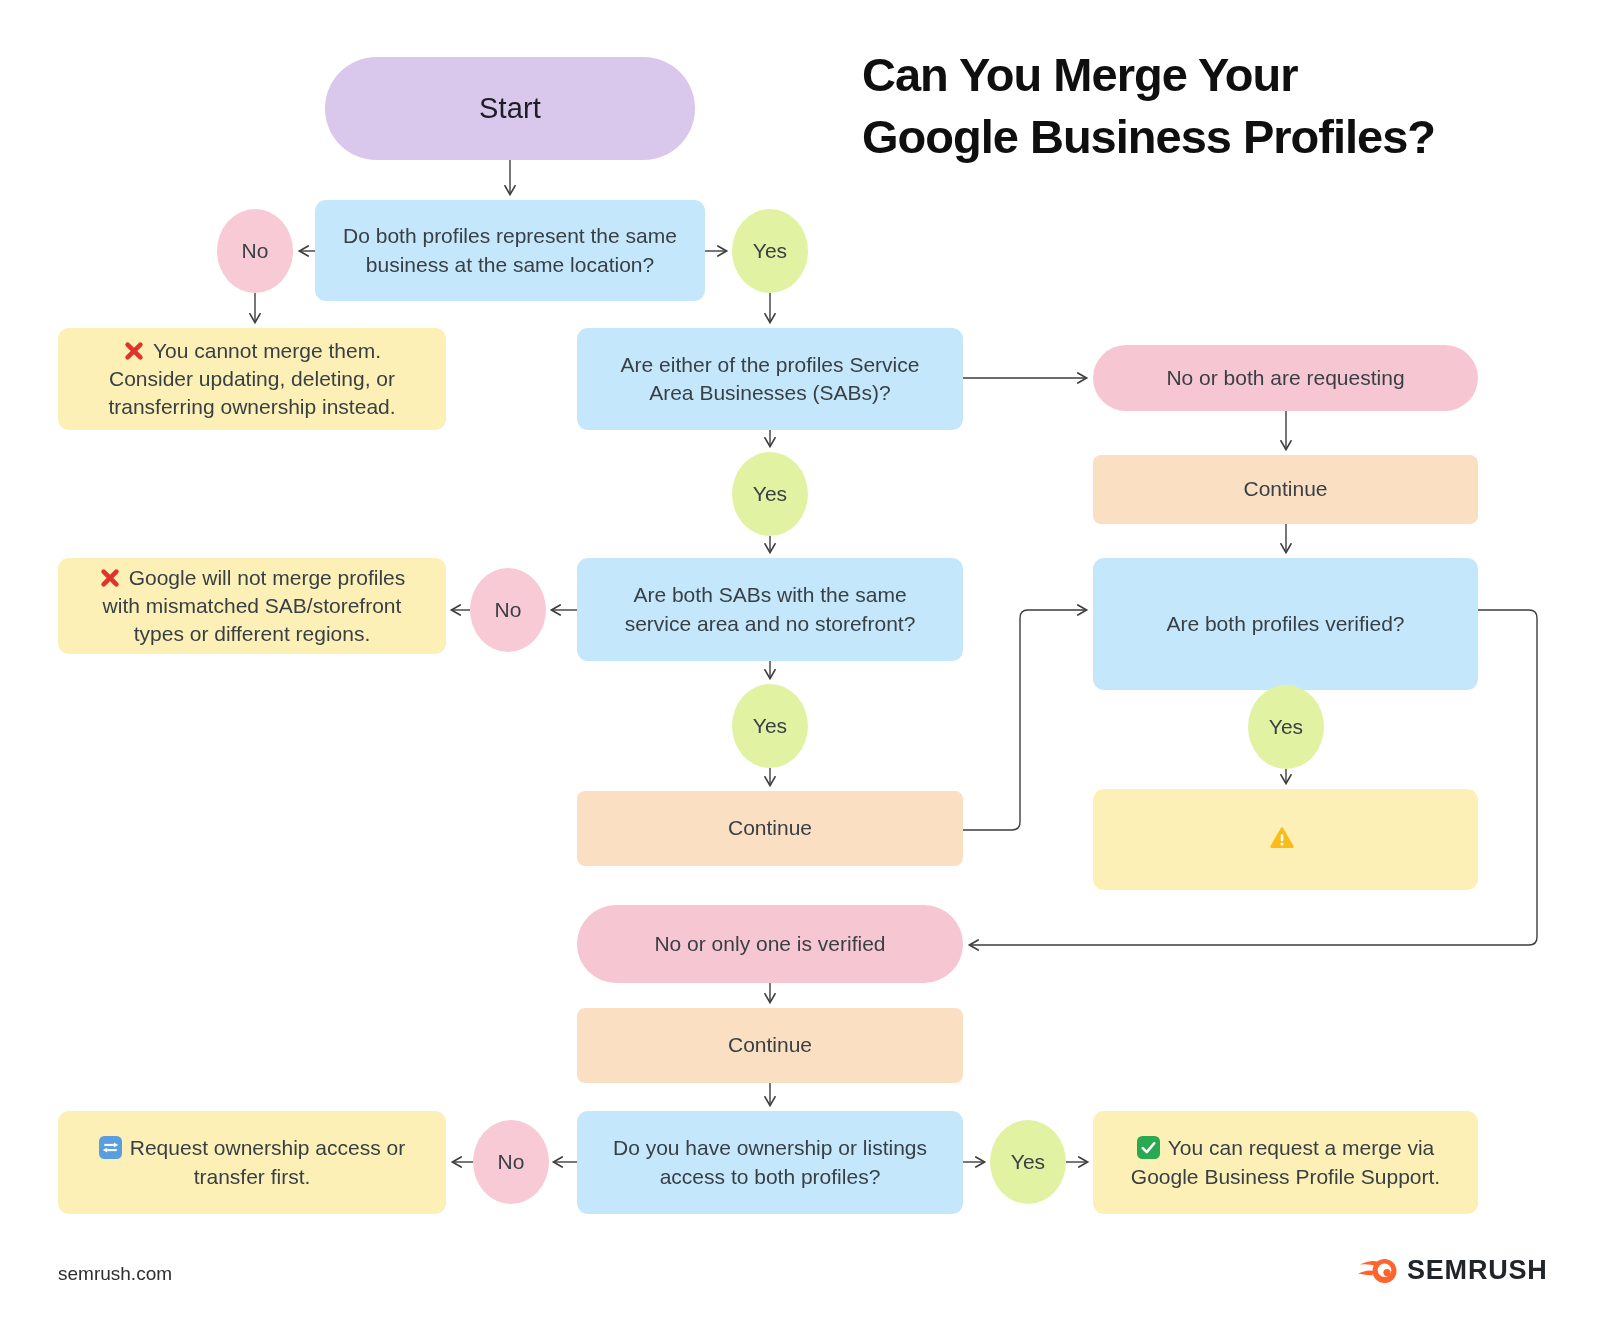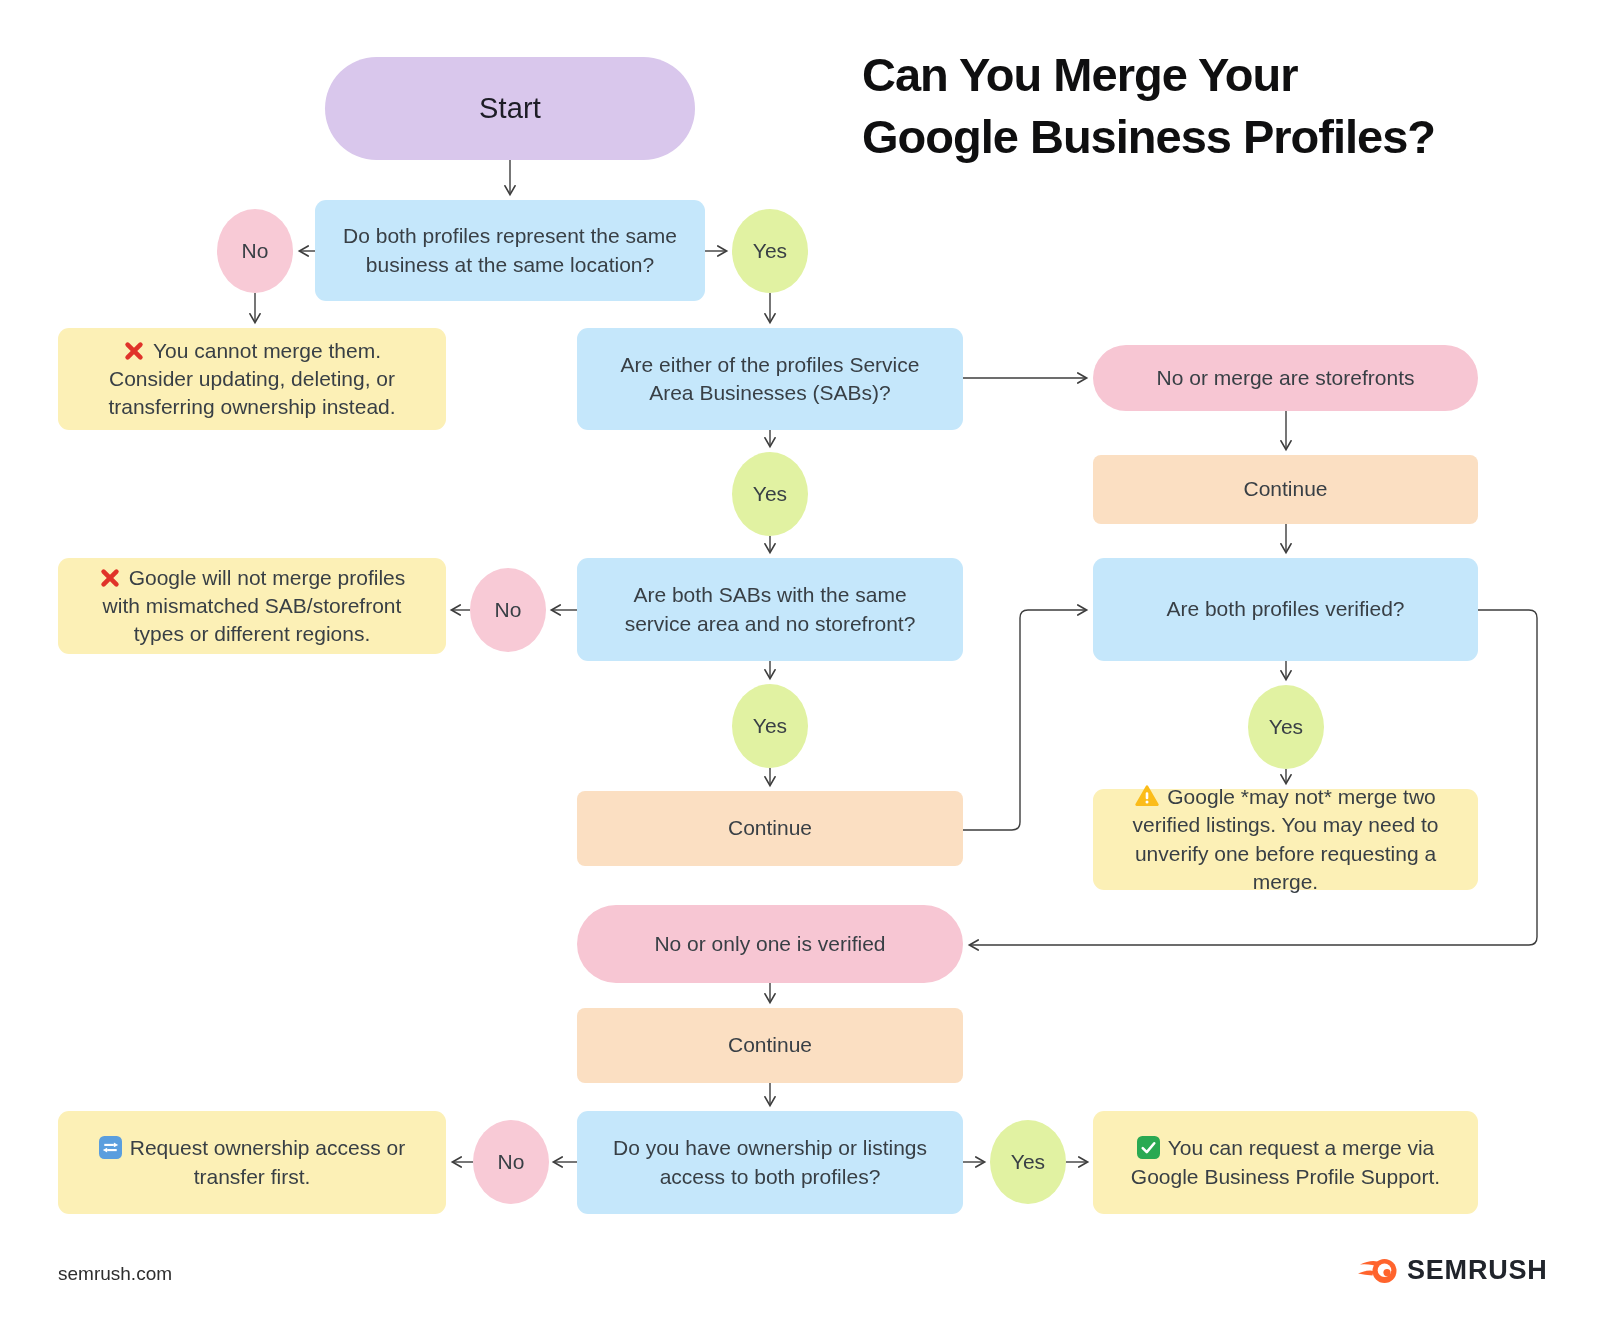--- a/index.html
+++ b/index.html
@@ -29,21 +29,21 @@
 
   
   #n-start{left:325px;top:57px;width:370px;height:103px;}
   #n-q1{left:315px;top:200px;width:390px;height:101px;}
   #n-no1{left:217px;top:209px;width:76px;height:84px;}
   #n-yes1{left:732px;top:209px;width:76px;height:84px;}
   #n-y1{left:58px;top:328px;width:388px;height:102px;justify-content:center;}
   #n-q2{left:577px;top:328px;width:386px;height:102px;}
   #n-pill1{left:1093px;top:345px;width:385px;height:66px;}
   #n-c1{left:1093px;top:455px;width:385px;height:69px;}
-  #n-q3{left:1093px;top:558px;width:385px;height:103px;justify-content:center;}
+  #n-q3{left:1093px;top:558px;width:385px;height:132px;justify-content:center;}
   #n-yes2{left:732px;top:452px;width:76px;height:84px;}
   #n-q4{left:577px;top:558px;width:386px;height:103px;}
   #n-no2{left:470px;top:568px;width:76px;height:84px;}
   #n-y2{left:58px;top:558px;width:388px;height:96px;}
   #n-yes3{left:732px;top:684px;width:76px;height:84px;}
   #n-c2{left:577px;top:791px;width:386px;height:75px;}
   #n-yes4{left:1248px;top:685px;width:76px;height:84px;}
   #n-y3{left:1093px;top:789px;width:385px;height:101px;}
   #n-pill2{left:577px;top:905px;width:386px;height:78px;}
   #n-c3{left:577px;top:1008px;width:386px;height:75px;}
@@ -128,21 +128,21 @@
     <p><span class="ic"><svg width="22" height="22" viewBox="0 0 24 24">
             <path d="M5 5 L19 19 M19 5 L5 19" stroke="#e0332a" stroke-width="5" stroke-linecap="round"></path>
           </svg></span><span>You cannot merge them. Consider updating, deleting, or transferring ownership instead.</span></p>
   </div>
 
   <div id="n-q2" class="node q">
     <p><span>Are either of the profiles Service Area Businesses (SABs)?</span></p>
   </div>
 
   <div id="n-pill1" class="node pill">
-    <span>No or merge are storefronts</span>
+    <span>No or both are requesting</span>
   </div>
 
   <div id="n-c1" class="node cont">
     <span>Continue</span>
   </div>
 
   <div id="n-q3" class="node q">
     <p><span>Are both profiles verified?</span></p>
   </div>
 
@@ -174,21 +174,21 @@
 
   <div id="n-yes4" class="node circle yes">
     <span>Yes</span>
   </div>
 
   <div id="n-y3" class="node note">
     <p><span class="ic"><svg width="24" height="24" viewBox="0 0 24 24">
             <path d="M12 2.6 L22.4 20.6 H1.6 Z" fill="#fbbc19" stroke="#fbbc19" stroke-width="2.6" stroke-linejoin="round"></path>
             <rect x="10.7" y="8.2" width="2.6" height="7" rx="1.3" fill="#ffffff"></rect>
             <circle cx="12" cy="18" r="1.5" fill="#ffffff"></circle>
-          </svg></span><span>Google *may not* merge two verified listings. You may need to unverify one before requesting a merge.</span></p>
+          </svg></span></p>
   </div>
 
   <div id="n-pill2" class="node pill">
     <span>No or only one is verified</span>
   </div>
 
   <div id="n-c3" class="node cont">
     <span>Continue</span>
   </div>
 

